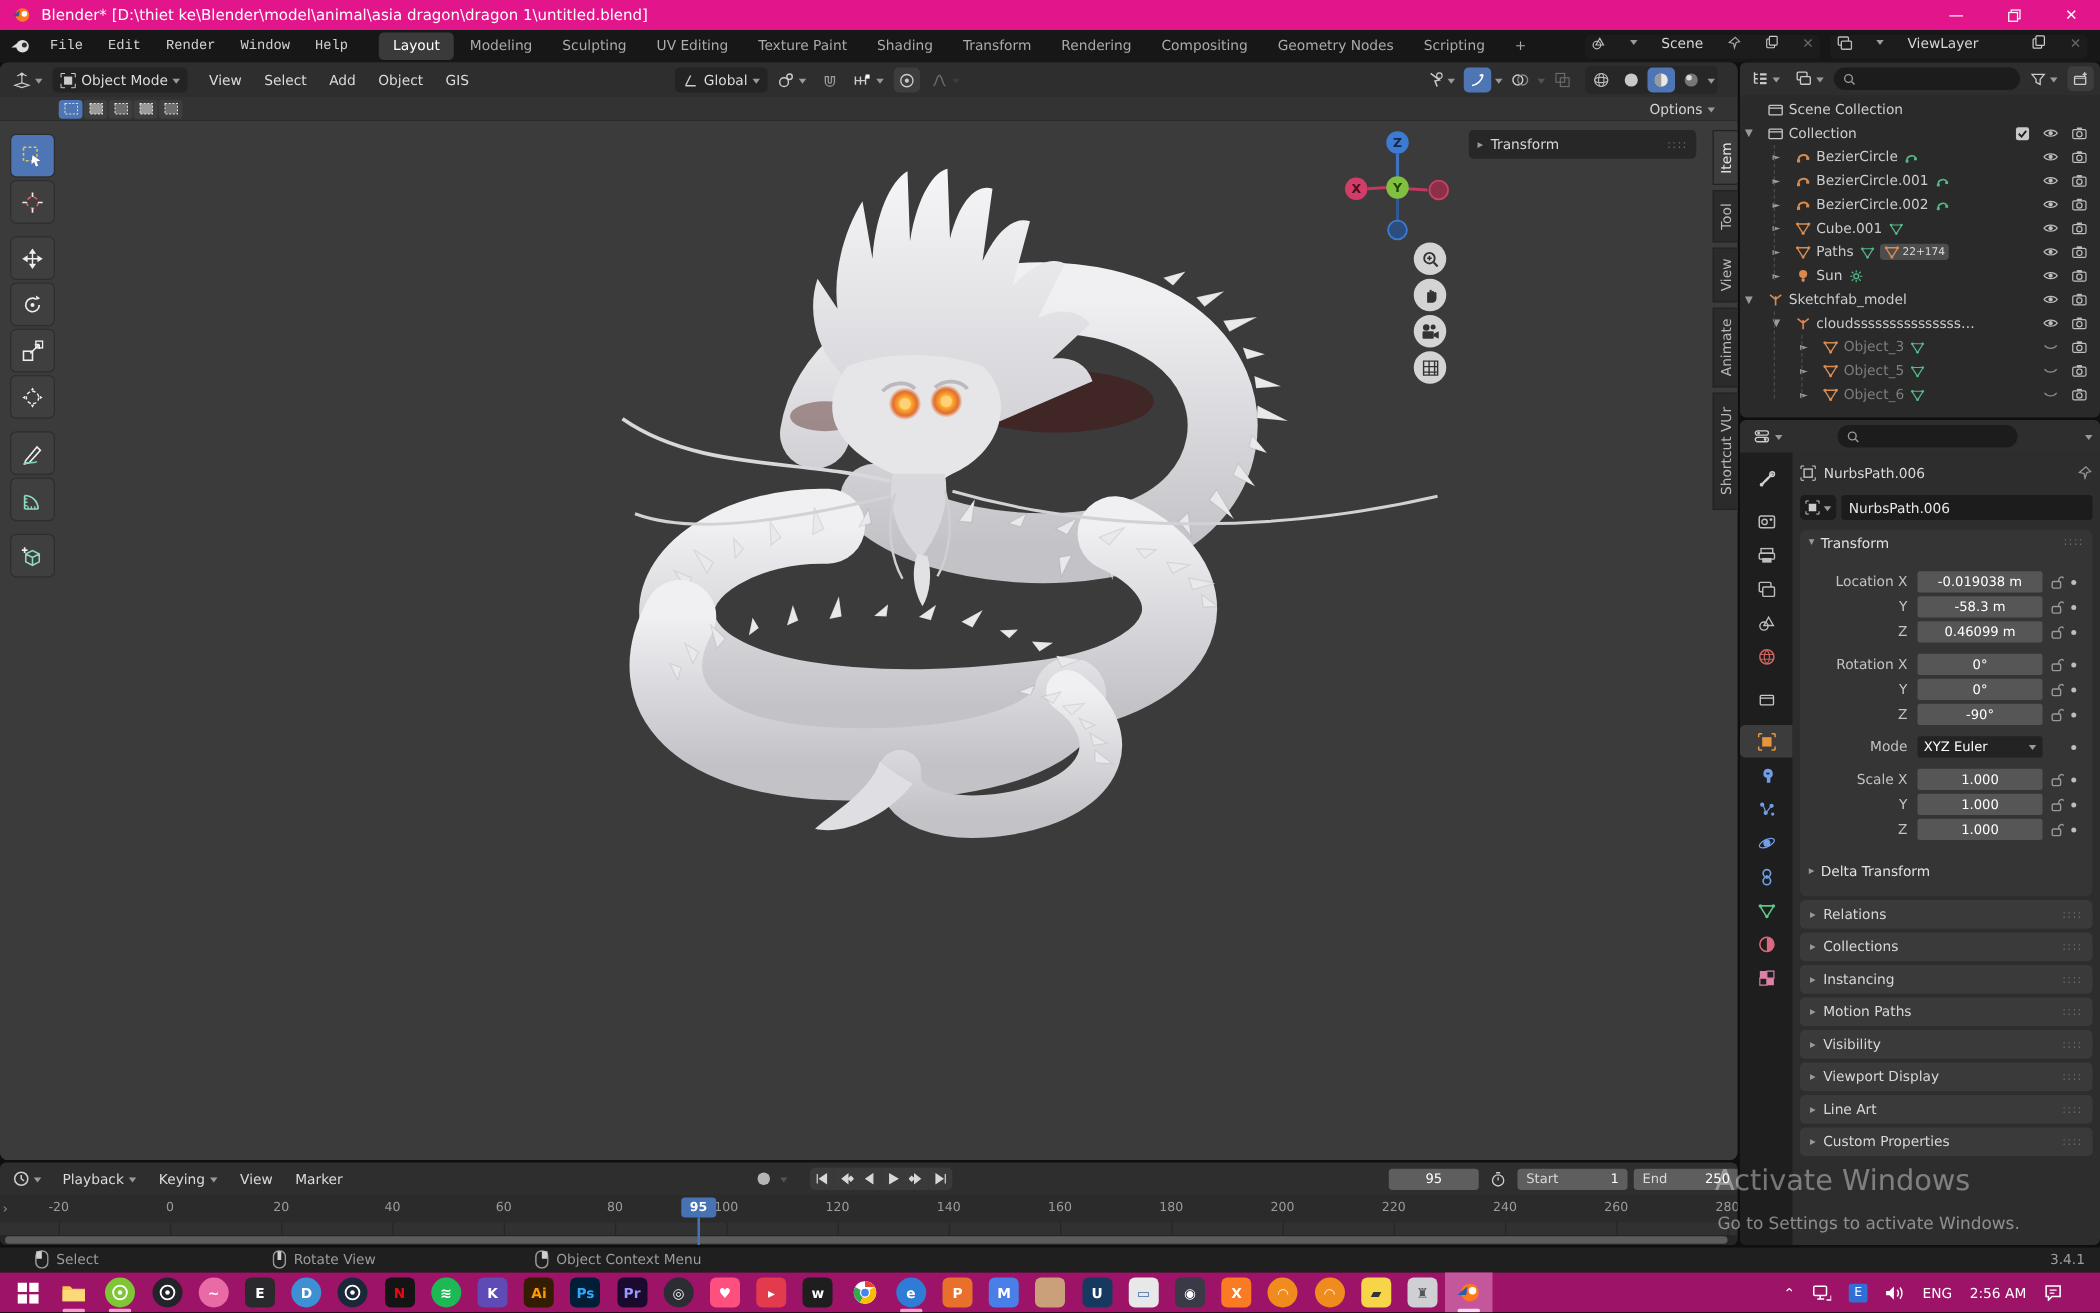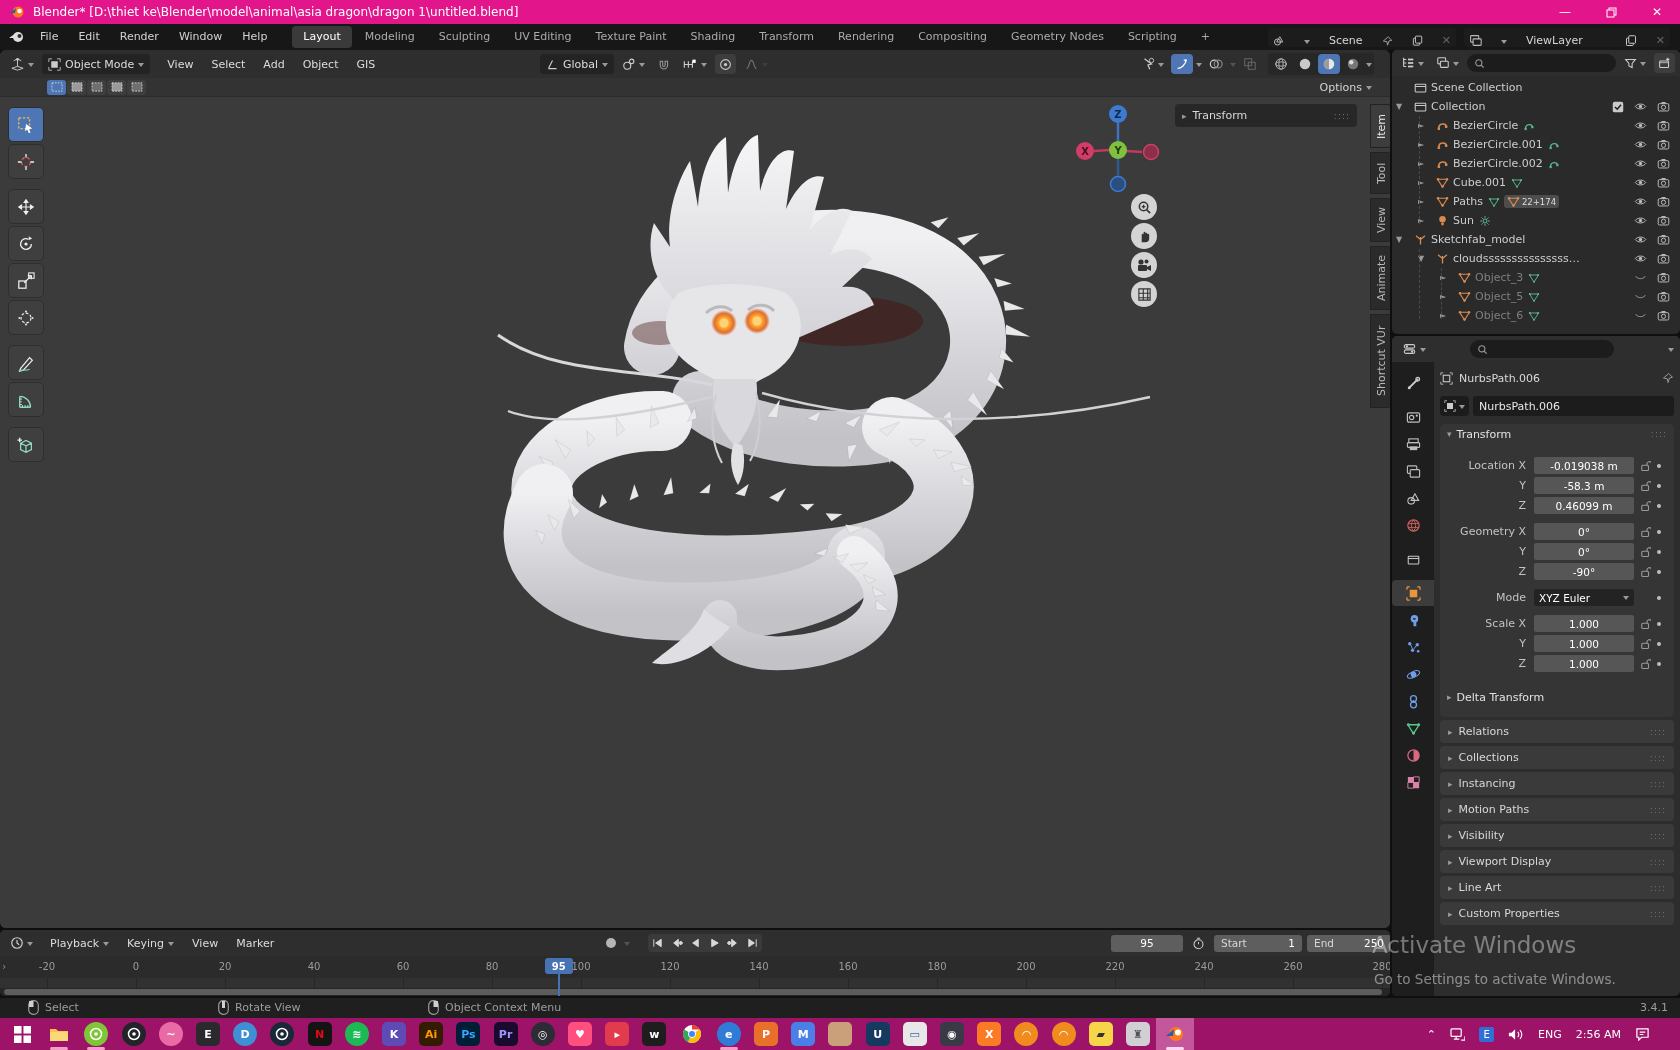--- a/index.html
+++ b/index.html
@@ -9,24 +9,24 @@
   .flex{display:flex;align-items:center;}
 
   
   .titlebar{position:absolute;left:0;top:0;width:1680px;height:24px;background:#e2158a;display:flex;align-items:center;color:#fff;font-size:12px;}
   .titlebar .logo{width:16px;height:16px;margin:0 8px 0 9px;}
   .winbtn{width:46px;height:24px;display:flex;align-items:center;justify-content:center;color:#fff;}
   .winbtns{margin-left:auto;display:flex;}
 
   
   .topbar{position:absolute;left:0;top:24px;width:1680px;height:26px;background:#171717;display:flex;align-items:center;padding-left:8px;box-sizing:border-box;}
-  .menu-item{padding:0 10px;color:#d2d2d2;height:26px;line-height:26px;}
+  .menu-item{padding:0 10px;color:#d2d2d2;height:26px;line-height:26px;font-family:Liberation Mono, monospace;}
   .ws-tab{padding:2px 11px;margin:0 1px;color:#ababab;border-radius:4px;height:18px;line-height:18px;}
   .ws-tab.active{background:#3a3a3a;color:#fff;}
-  .idpill{height:19px;background:#1c1c1c;border-radius:4px;display:flex;align-items:flex-end;padding:0 5px;gap:19px;color:#d6d6d6;}
+  .idpill{height:19px;background:#1c1c1c;border-radius:4px;display:flex;align-items:flex-start;padding:0 5px;gap:19px;color:#d6d6d6;}
 
   
   .cr{width:0;height:0;border:3.5px solid transparent;border-top:4.5px solid #9a9a9a;margin-top:4px;display:inline-block;}
   .cr.dim{opacity:.35;}
   .gripdots{color:#6e6e6e;font-size:9px;letter-spacing:1px;line-height:8px;text-align:right;}
 
   
   .viewport{position:absolute;left:0;top:50px;width:1390px;height:878px;background:#3b3b3b;border-radius:6px 6px 6px 6px;overflow:hidden;}
   .vp-header{height:28px;background:#2e2e2e;display:flex;align-items:center;padding:0 6px;position:relative;}
   .vp-menu{padding:0 9px;color:#dcdcdc;}
@@ -1212,21 +1212,21 @@
                     <svg width="11" height="12" viewBox="0 0 14 16">
                       <rect x="2" y="7" width="9" height="7" rx="1.5" fill="none" stroke="#999" stroke-width="1.5"></rect>
                       <path d="M9 7 V5 a3 3 0 0 1 5.5 -1.5" fill="none" stroke="#999" stroke-width="1.5"></path>
                     </svg>
                     <span class="dot"></span>
                   </div>
                 </div>
               </div>
             <div id="rotRows" style="margin-top:7px">
                 <div class="trow">
-                  <div class="tlabel">Geometry X</div>
+                  <div class="tlabel">Rotation X</div>
                   <div class="val">0°</div>
                   <div class="tickslot">
                     <svg width="11" height="12" viewBox="0 0 14 16">
                       <rect x="2" y="7" width="9" height="7" rx="1.5" fill="none" stroke="#999" stroke-width="1.5"></rect>
                       <path d="M9 7 V5 a3 3 0 0 1 5.5 -1.5" fill="none" stroke="#999" stroke-width="1.5"></path>
                     </svg>
                     <span class="dot"></span>
                   </div>
                 </div>
                 <div class="trow">

